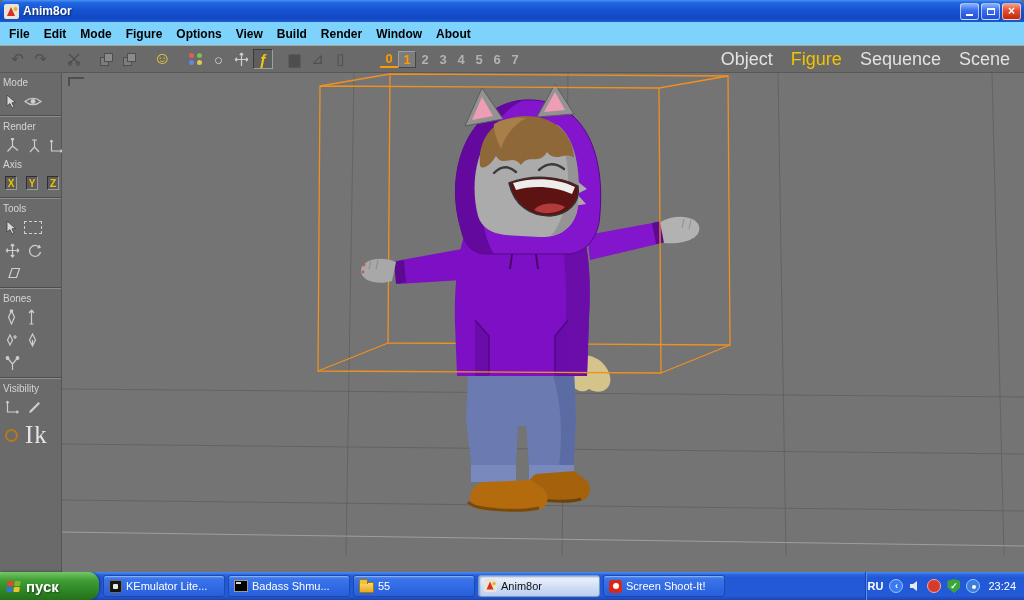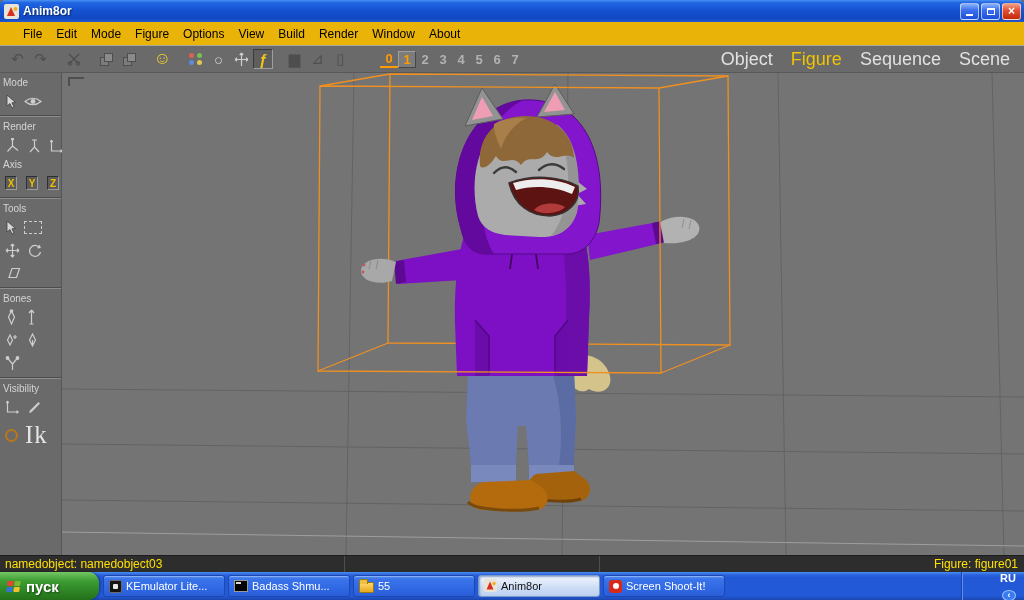--- a/index.html
+++ b/index.html
@@ -15,22 +15,22 @@
   .title-text { color:#fff; font-size:12px; font-weight:bold; text-shadow:1px 1px 1px #0a2a6a; }
   .win-buttons { display:flex; }
   .winbtn { width:19px; height:17px; border-radius:3px; margin-left:2px; display:flex; align-items:center;
     justify-content:center; color:#fff; font-size:12px; font-weight:bold; border:1px solid rgba(255,255,255,.6); cursor:default; }
   .winbtn.bluish { background:linear-gradient(180deg,#8ab4f8 0%,#3d6ff0 40%,#1e4fd8 100%); }
   .winbtn.red { background:linear-gradient(180deg,#f0a088 0%,#e35338 40%,#c22a08 100%); }
   .min-glyph { width:7px; height:2px; background:#fff; margin-top:8px; }
   .max-glyph { width:8px; height:7px; border:1px solid #fff; border-top-width:2px; }
 
   
-  .menubar { height:24px; flex:0 0 24px; background:#eab308; display:flex; align-items:center;
-    padding-left:16px; border-bottom:1px solid #aca899; }
+  .menubar { height:24px; flex:0 0 24px; background:#7dd3fc; display:flex; align-items:center;
+    padding-left:2px; border-bottom:1px solid #aca899;font-weight:bold; }
   .menu-item { font-size:12px; color:#000; padding:3px 7px; cursor:default; }
 
   
   .toolbar { height:27px; flex:0 0 27px; background:#6a6a6a; display:flex; align-items:center; padding:0 6px;
     border-bottom:1px solid #585858; }
   .tb-icon { width:23px; height:22px; display:flex; align-items:center; justify-content:center;
     color:#cfcfcf; font-size:15px; cursor:default; }
   .tb-icon.disabled { color:#4e4e4e; }
   .tb-icon.smiley { color:#f2d22a; font-size:17px; }
   .tb-gap { width:10px; } .tb-gap.wide { width:28px; }
@@ -99,22 +99,22 @@
   .dark-app { width:13px; height:13px; background:#141414; border:1px solid #6a6a6a; border-radius:2px; position:relative; }
   .dark-app::after { content:""; position:absolute; left:3px; top:3px; width:5px; height:5px; background:#e8e8e8; border-radius:1px; }
   .console-icon { width:14px; height:12px; background:#000; border:1px solid #9a9a9a; position:relative; }
   .console-icon::before { content:""; position:absolute; left:1px; top:1px; width:5px; height:2px; background:#d8d8d8; }
   .folder-icon { width:15px; height:11px; background:linear-gradient(180deg,#ffd86a,#e8a820); border:1px solid #9a7a10;
     border-radius:1px; position:relative; margin-top:3px; }
   .folder-icon::before { content:""; position:absolute; top:-4px; left:-1px; width:7px; height:4px; background:#f0c040;
     border:1px solid #9a7a10; border-bottom:none; border-radius:2px 2px 0 0; }
   .shoot-icon { width:13px; height:13px; background:#d82818; border-radius:3px; position:relative; }
   .shoot-icon::after { content:""; position:absolute; left:3.5px; top:3.5px; width:6px; height:6px; background:#fff; border-radius:50%; }
-  .tray { display:flex; align-items:flex-end; gap:6px; padding:0 8px 0 24px; border-left:1px solid #1a44a8;
-    box-shadow:inset 1px 0 0 #5d8ef0;flex-direction:column; }
+  .tray { display:flex; align-items:center; gap:6px; padding:0 8px 0 2px; border-left:1px solid #1a44a8;
+    box-shadow:inset 1px 0 0 #5d8ef0; }
   .lang { color:#fff; font-size:11px; font-weight:bold; }
   .tray-round { width:14px; height:14px; border-radius:50%; display:flex; align-items:center; justify-content:center; }
   .chevron { background:#3a7cf0; border:1px solid #9cc0ff; color:#fff; font-size:9px; font-weight:bold; line-height:1; }
   .red-badge { background:#d83a2a; border:1px solid #f0b0a0; }
   .blue-badge { background:#3a7ce0; border:1px solid #a0c4f8; position:relative; }
   .blue-badge::after { content:""; position:absolute; left:4.5px; top:4.5px; width:4px; height:4px; background:#fff; border-radius:50%; }
   .shield { width:13px; height:14px; background:#3aa53a; clip-path:polygon(50% 0,100% 15%,100% 60%,50% 100%,0 60%,0 15%);
     display:flex; align-items:center; justify-content:center; color:#fff; font-size:9px; font-weight:bold; }
   .clock { color:#fff; font-size:11px; margin-left:2px; }
 </style>
@@ -438,27 +438,20 @@
           </g>
         </g>
 
         <g stroke="#ef9020" stroke-width="1.3" fill="none">
           <path d="M258,13 L597,15 L599,300 L256,298 Z"></path>
         </g>
       </svg>
     </div>
   </div>
 
-  <div class="statusbar">
-    <div class="status-left">
-        <span>namedobject: namedobject03</span>
-      </div>
-    <div class="status-mid"></div>
-    <div class="status-right"><span>Figure: figure01</span></div>
-  </div>
 
   <div class="taskbar">
     <div class="start-button">
       <span class="win-flag">
           <i class="r"></i>
           <i class="g"></i>
           <i class="b"></i>
           <i class="y"></i>
         </span>
       <span class="start-label">пуск</span>

